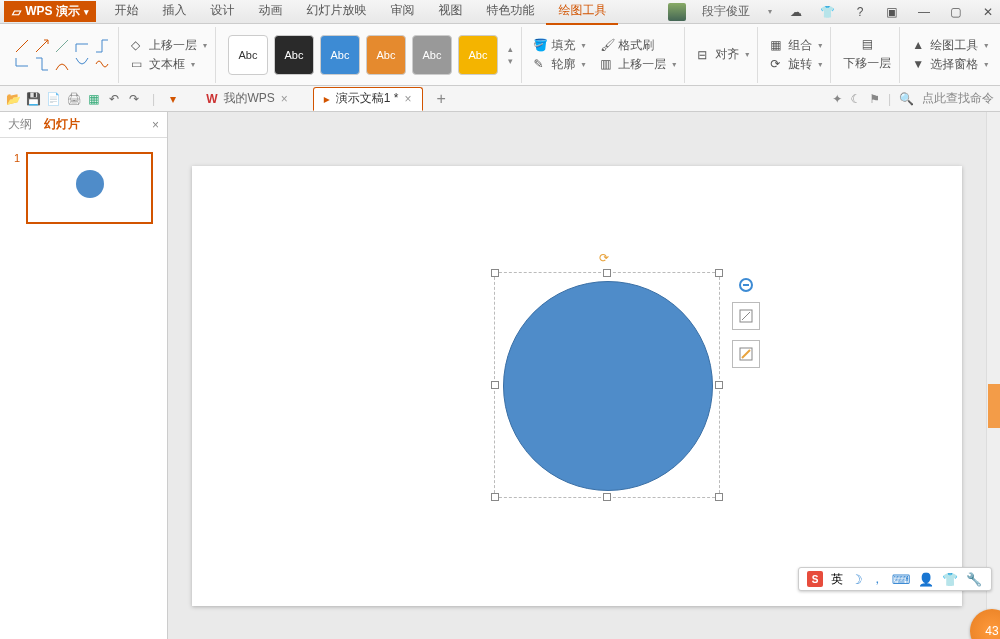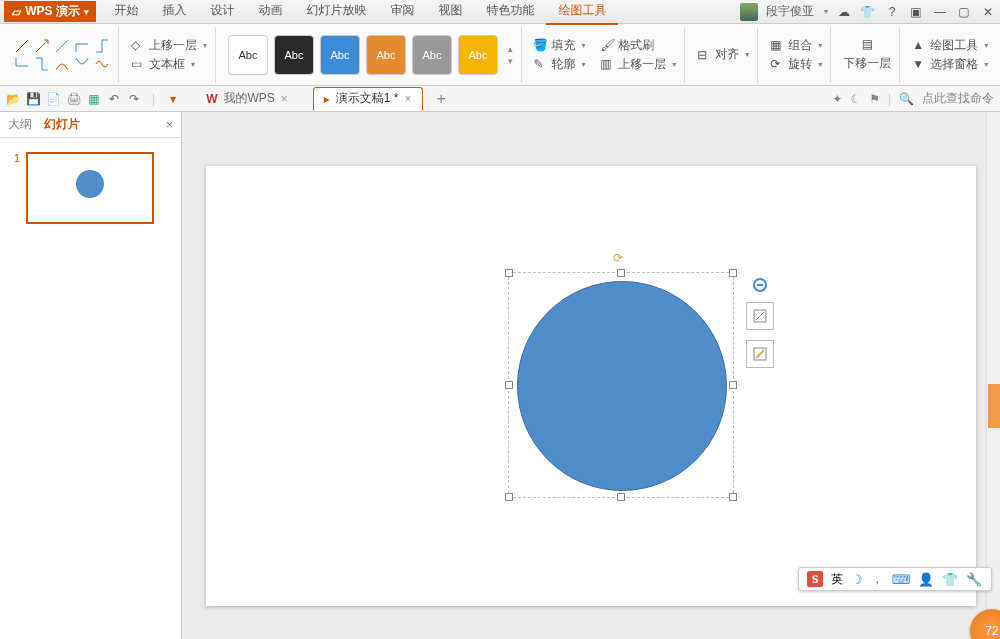--- a/index.html
+++ b/index.html
@@ -4,21 +4,21 @@
 <style>
 * { margin: 0; padding: 0; box-sizing: border-box; font-family: "Microsoft YaHei", sans-serif; font-size: 12px; }
 body { width: 1000px; height: 639px; background: #fff; overflow: hidden; position: relative; }
 
 .titlebar { height: 24px; background: linear-gradient(#f5f5f5,#e8e8e8); display: flex; align-items: center; padding: 0 4px; border-bottom: 1px solid #ccc; }
 .app-logo { background: #d25400; color: #fff; font-weight: bold; padding: 2px 8px; display: flex; align-items: center; gap: 4px; }
 .app-logo .tri { font-size: 9px; }
 .menu-tabs { display: flex; margin-left: 6px; }
 .menu-tabs span { padding: 4px 12px; color: #555; cursor: pointer; }
 .menu-tabs span.active { color: #d25400; border-bottom: 2px solid #d25400; }
-.title-right { margin-left: auto; display: flex; align-items: center; gap: 8px; color: #666; }
+.title-right { margin-left: auto; display: flex; align-items: center; gap: 16px; color: #666; }
 .avatar { width: 18px; height: 18px; background: linear-gradient(#8a6,#465); border-radius: 2px; }
 .win-btn { width: 16px; height: 16px; display: flex; align-items: center; justify-content: center; color: #555; }
 
 .ribbon { height: 62px; background: #fafafa; border-bottom: 1px solid #ccc; display: flex; align-items: center; padding: 0 6px; gap: 4px; }
 .rgroup { display: flex; flex-direction: column; gap: 2px; border-right: 1px solid #ddd; padding: 0 8px; height: 56px; justify-content: center; }
 .lines-row { display: flex; gap: 4px; }
 .line-ico { width: 16px; height: 16px; position: relative; }
 .line-ico svg { width: 16px; height: 16px; }
 .rlabel { display: flex; align-items: center; gap: 4px; color: #555; }
 .style-swatch { width: 40px; height: 40px; border-radius: 4px; display: flex; align-items: center; justify-content: center; color: #fff; font-size: 11px; border: 1px solid #ccc; }
@@ -33,21 +33,21 @@
 .ico { width: 14px; height: 14px; display: inline-block; }
 
 .quickbar { height: 26px; background: #f5f5f5; border-bottom: 1px solid #ccc; display: flex; align-items: center; padding: 0 6px; gap: 4px; }
 .qb-ico { width: 16px; height: 16px; display: inline-flex; align-items: center; justify-content: center; }
 .doc-tab { display: flex; align-items: center; height: 24px; padding: 0 10px; gap: 6px; border: 1px solid transparent; border-radius: 3px 3px 0 0; margin-left: 10px; color: #666; }
 .doc-tab.active { background: #fff; border-color: #d25400 #d25400 #fff; color: #333; }
 .doc-tab .close { color: #999; }
 .qb-right { margin-left: auto; display: flex; align-items: center; gap: 8px; color: #888; }
 
 .workspace { display: flex; height: calc(639px - 24px - 62px - 26px); }
-.sidepanel { width: 182px; border-right: 1px solid #ccc; background: #fff; }
+.sidepanel { width: 168px; border-right: 1px solid #ccc; background: #fff; }
 .side-tabs { height: 26px; border-bottom: 1px solid #ddd; display: flex; align-items: center; padding: 0 8px; gap: 12px; color: #888; position: relative; }
 .side-tabs .active { color: #d25400; font-weight: bold; }
 .side-tabs .close { position: absolute; right: 8px; color: #888; }
 .thumb-area { padding: 14px; display: flex; gap: 6px; }
 .thumb-num { color: #d25400; font-size: 11px; }
 .thumb { width: 128px; height: 72px; border: 2px solid #d25400; background: #fff; position: relative; }
 .thumb-circle { width: 28px; height: 28px; background: #4f8cc9; border-radius: 50%; position: absolute; left: 48px; top: 16px; }
 
 .canvas-area { flex: 1; background: #eaeaea; position: relative; overflow: hidden; }
 .slide { position: absolute; left: 24px; top: 54px; width: 770px; height: 440px; background: #fff; box-shadow: 0 1px 4px rgba(0,0,0,.25); }
@@ -302,14 +302,14 @@
   <span>英</span>
   <span class="ime-ico">☽</span>
   <span class="ime-ico">，</span>
   <span class="ime-ico">⌨</span>
   <span class="ime-ico">👤</span>
   <span class="ime-ico">👕</span>
   <span class="ime-ico">🔧</span>
 </div>
 
 <div class="zoom-badge">
-    <span>72</span>
+    <span>43</span>
   </div>
 
 </body></html>

